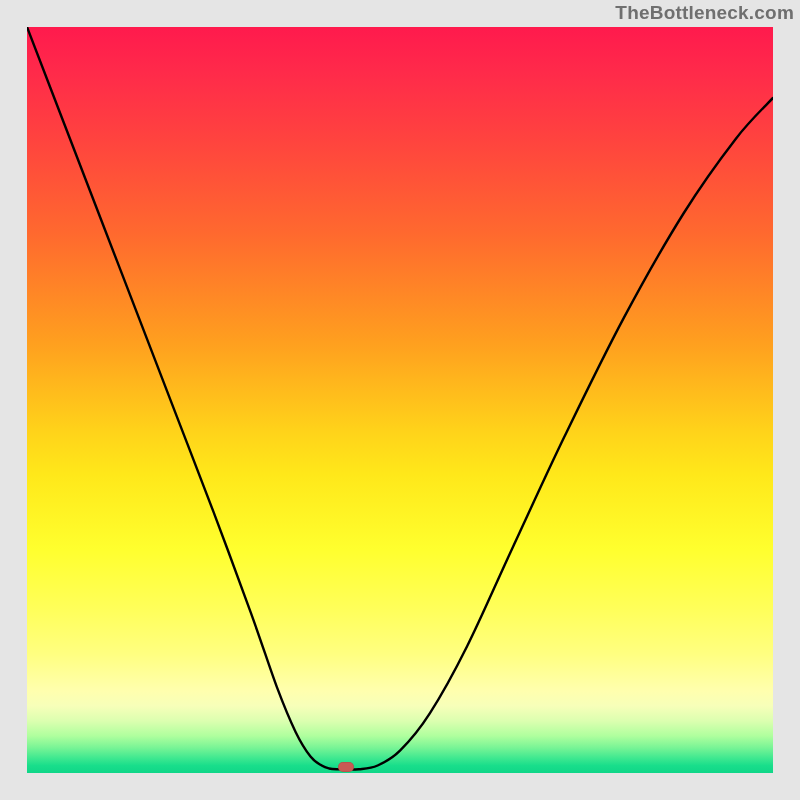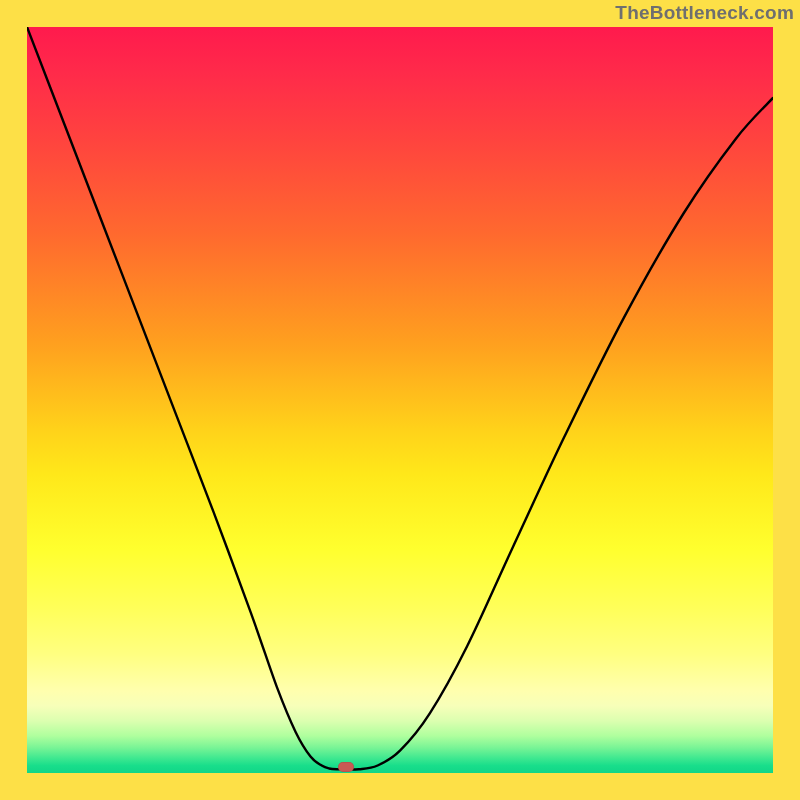--- a/index.html
+++ b/index.html
@@ -7,21 +7,21 @@
     padding: 0;
     width: 800px;
     height: 800px;
     overflow: hidden;
     background: #000;
     font-family: Arial, Helvetica, sans-serif;
   }
   .frame {
     position: absolute;
     inset: 0;
-    background: #fde047;
+    background: #e5e5e5;
     padding-left: 36px;
   }
   .plot-area {
     position: absolute;
     left: 27px;
     top: 27px;
     width: 746px;
     height: 746px;
     overflow: hidden;
   }

